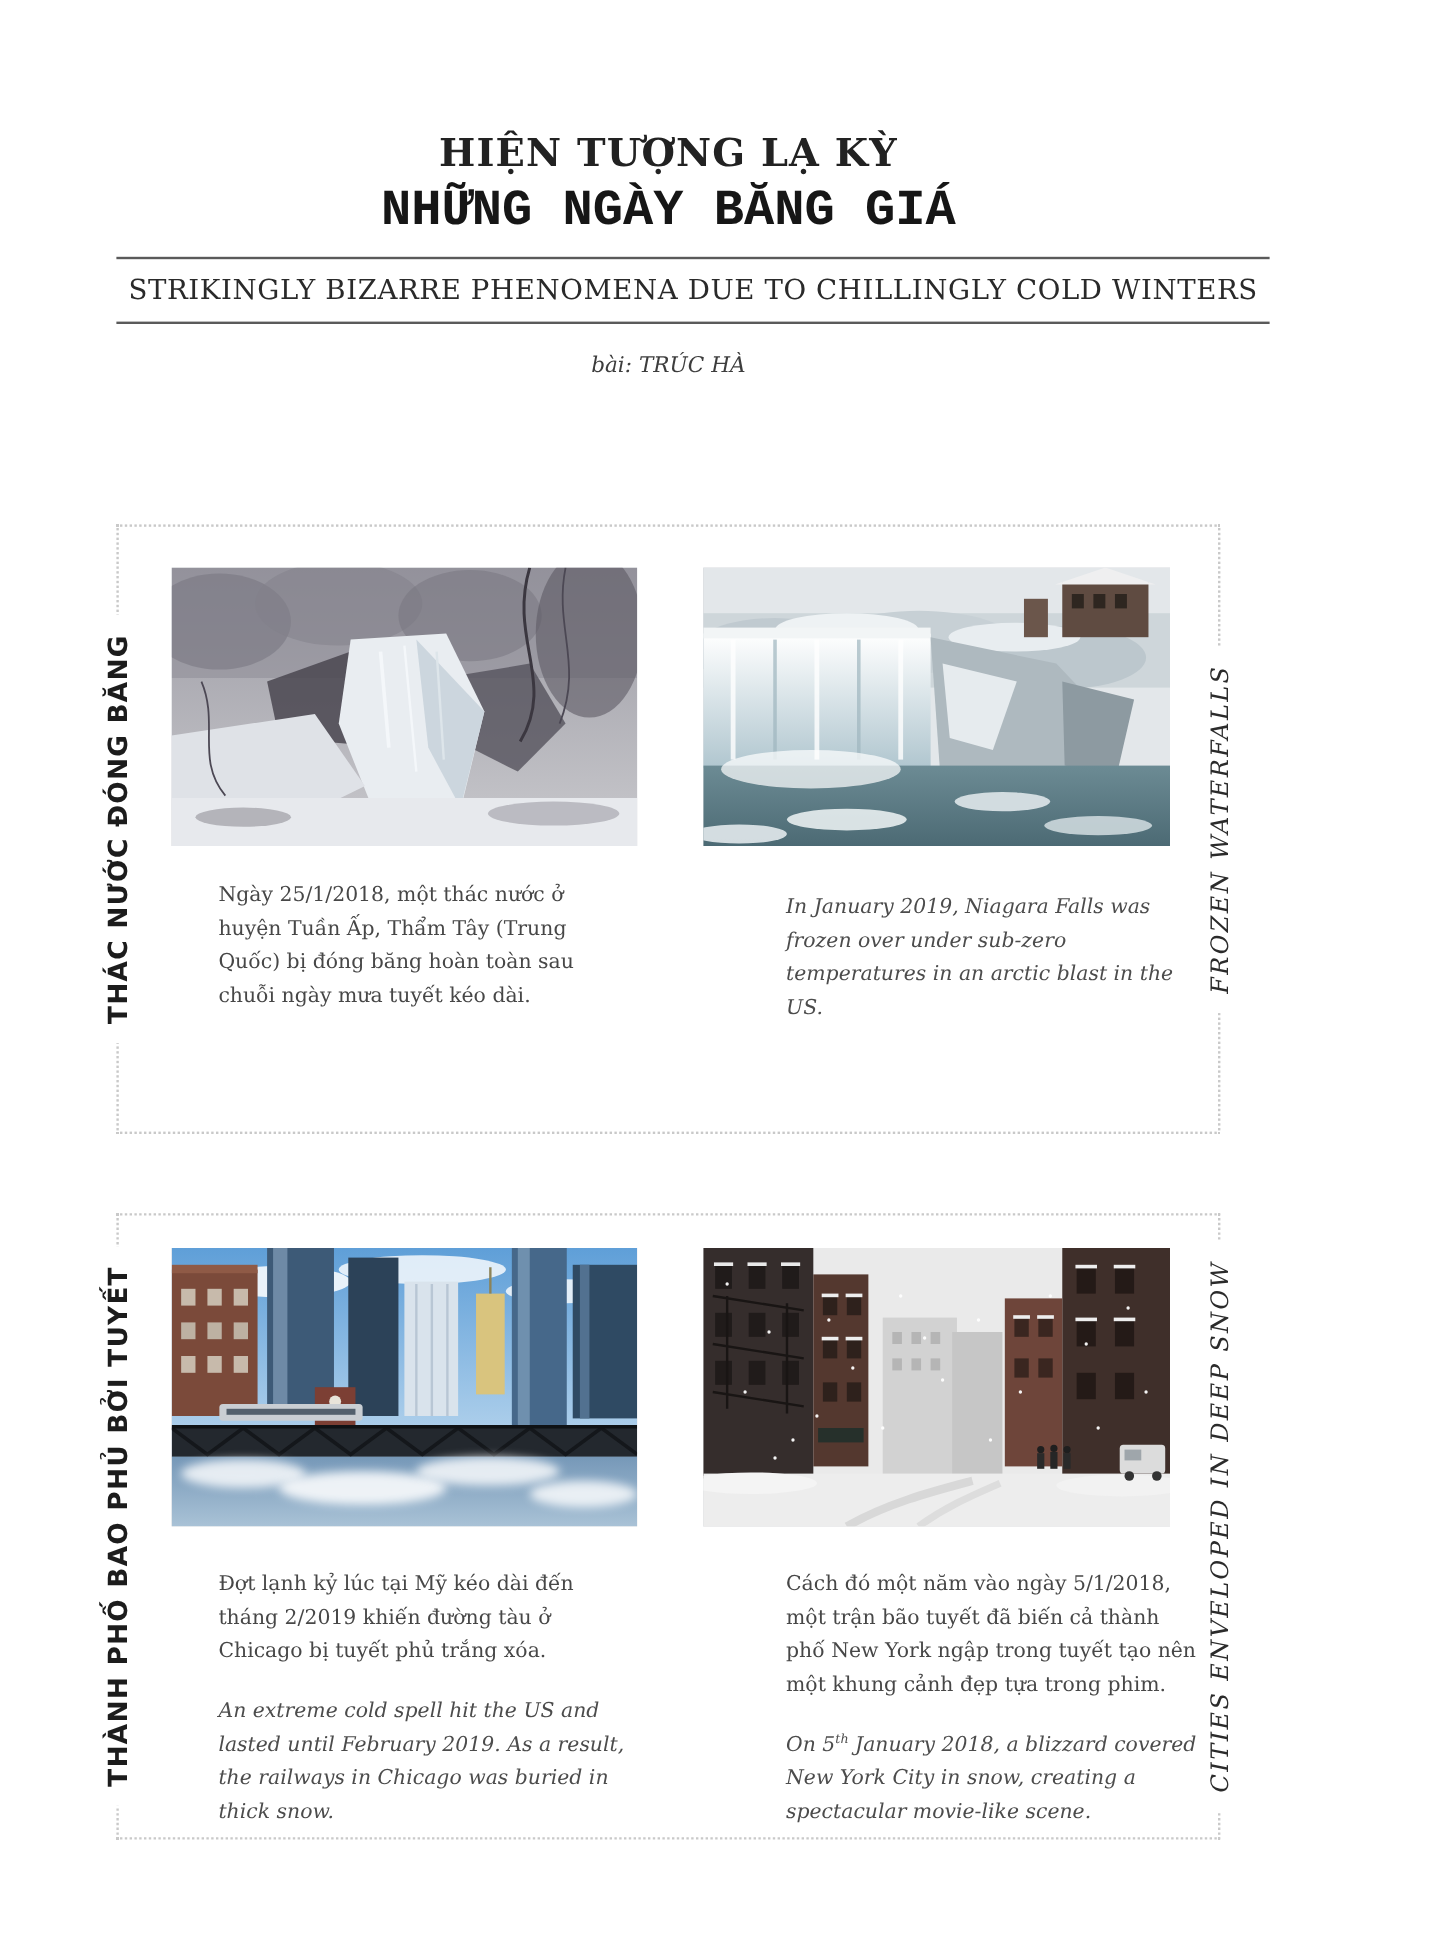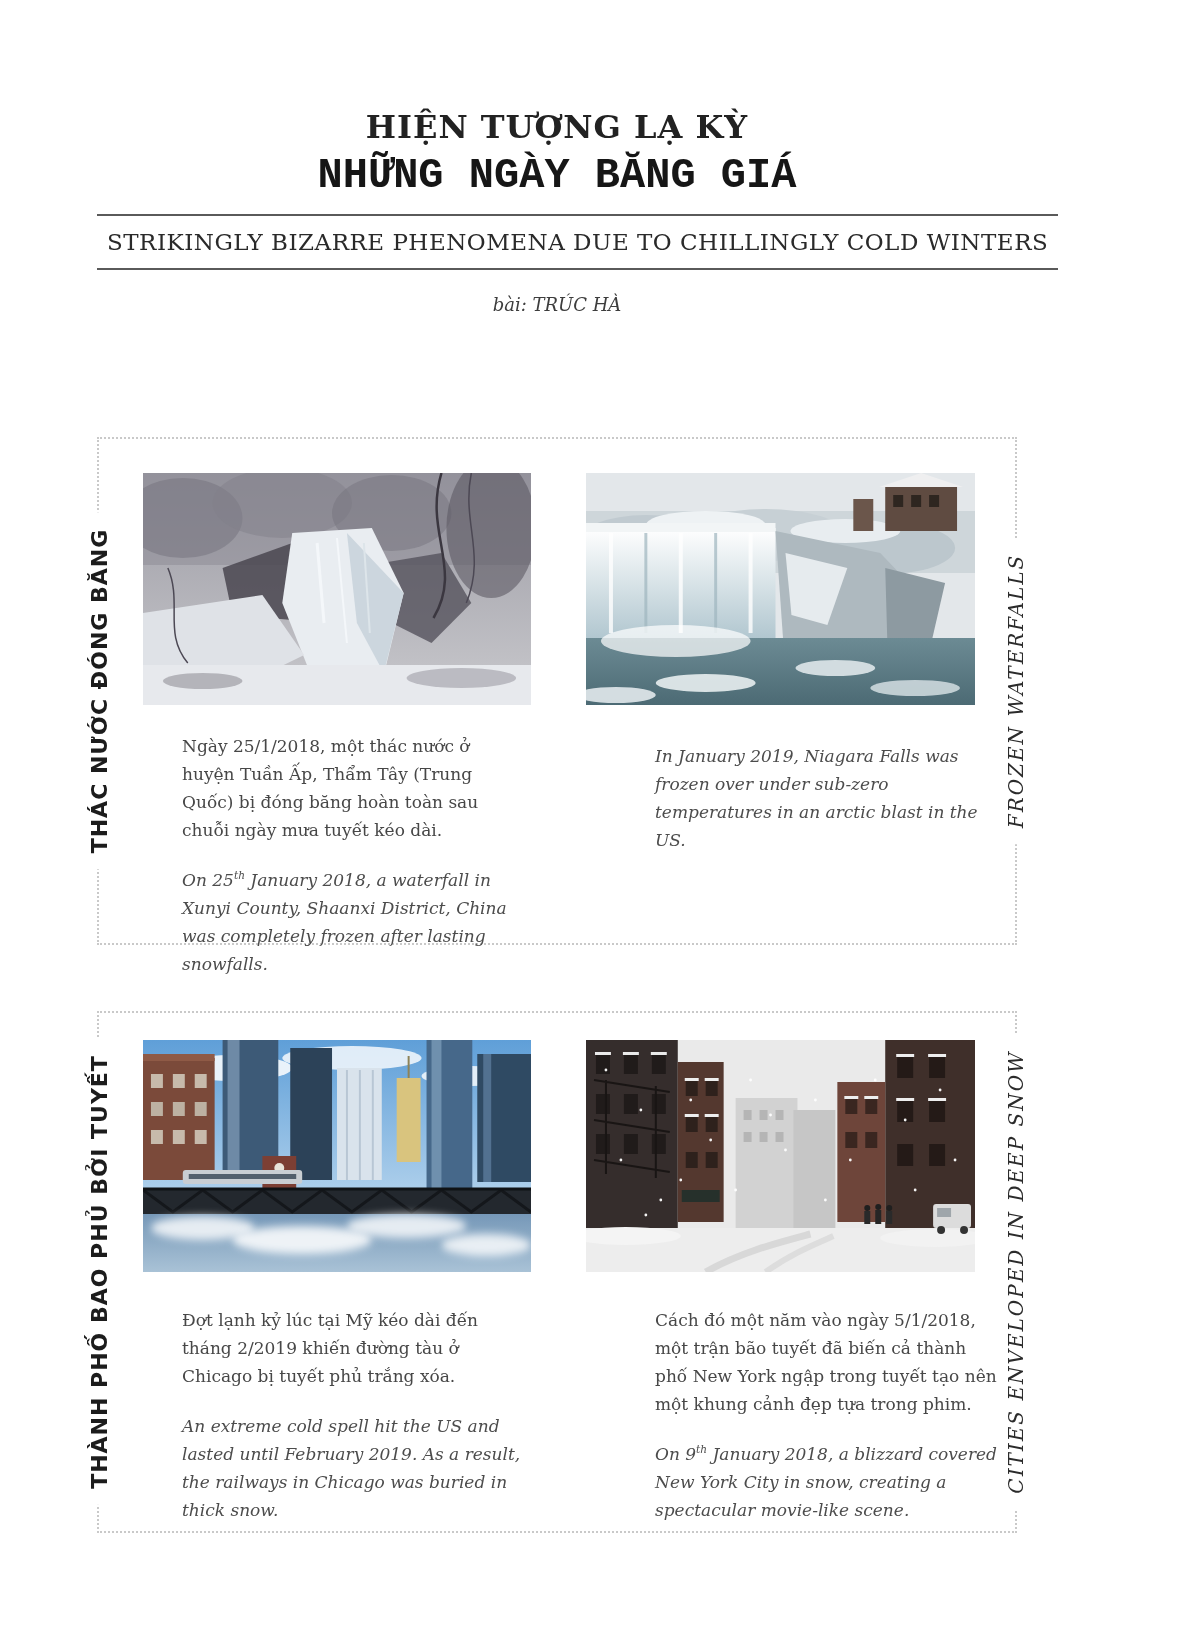--- a/index.html
+++ b/index.html
@@ -129,21 +129,20 @@
         <ellipse cx="90" cy="168" rx="75" ry="16" fill="#ffffff" opacity="0.7"></ellipse>
         <ellipse cx="250" cy="195" rx="40" ry="8" fill="#dfe7ea" opacity="0.9"></ellipse>
         <ellipse cx="120" cy="210" rx="50" ry="9" fill="#e8eef0" opacity="0.9"></ellipse>
         <ellipse cx="330" cy="215" rx="45" ry="8" fill="#d4dee2" opacity="0.85"></ellipse>
         <ellipse cx="30" cy="222" rx="40" ry="8" fill="#e2e9ec" opacity="0.9"></ellipse>
       </svg>
     </figure>
 
     <div class="caption caption-left">
       <p class="vi">Ngày 25/1/2018, một thác nước ở huyện Tuần Ấp, Thẩm Tây (Trung Quốc) bị đóng băng hoàn toàn sau chuỗi ngày mưa tuyết kéo dài.</p>
-      <p class="en"><span>On 25</span><sup>th</sup><span> January 2018, a waterfall in Xunyi County, Shaanxi District, China was completely frozen after lasting snowfalls.</span></p>
     </div>
 
     <div class="caption caption-right">
       <p class="en"><span>In January 2019, Niagara Falls was frozen over under sub-zero temperatures in an arctic blast in the US.</span><sup></sup><span></span></p>
     </div>
   </div>
 
   <div class="side-label side-label-left rot anchor-l1">THÁC NƯỚC ĐÓNG BĂNG</div>
   <div class="side-label side-label-right rot anchor-r1">FROZEN WATERFALLS</div>
 
@@ -302,20 +301,20 @@
       </svg>
     </figure>
 
     <div class="caption caption-left">
       <p class="vi">Đợt lạnh kỷ lúc tại Mỹ kéo dài đến tháng 2/2019 khiến đường tàu ở Chicago bị tuyết phủ trắng xóa.</p>
       <p class="en"><span>An extreme cold spell hit the US and lasted until February 2019. As a result, the railways in Chicago was buried in thick snow.</span><sup></sup><span></span></p>
     </div>
 
     <div class="caption caption-right">
       <p class="vi">Cách đó một năm vào ngày 5/1/2018, một trận bão tuyết đã biến cả thành phố New York ngập trong tuyết tạo nên một khung cảnh đẹp tựa trong phim.</p>
-      <p class="en"><span>On 9</span><sup>th</sup><span> January 2018, a blizzard covered New York City in snow, creating a spectacular movie-like scene.</span></p>
+      <p class="en"><span>On 5</span><sup>th</sup><span> January 2018, a blizzard covered New York City in snow, creating a spectacular movie-like scene.</span></p>
     </div>
   </div>
 
   <div class="side-label side-label-left rot anchor-l2">THÀNH PHỐ BAO PHỦ BỞI TUYẾT</div>
   <div class="side-label side-label-right rot anchor-r2">CITIES ENVELOPED IN DEEP SNOW</div>
 
 </div>
 
 </body></html>

